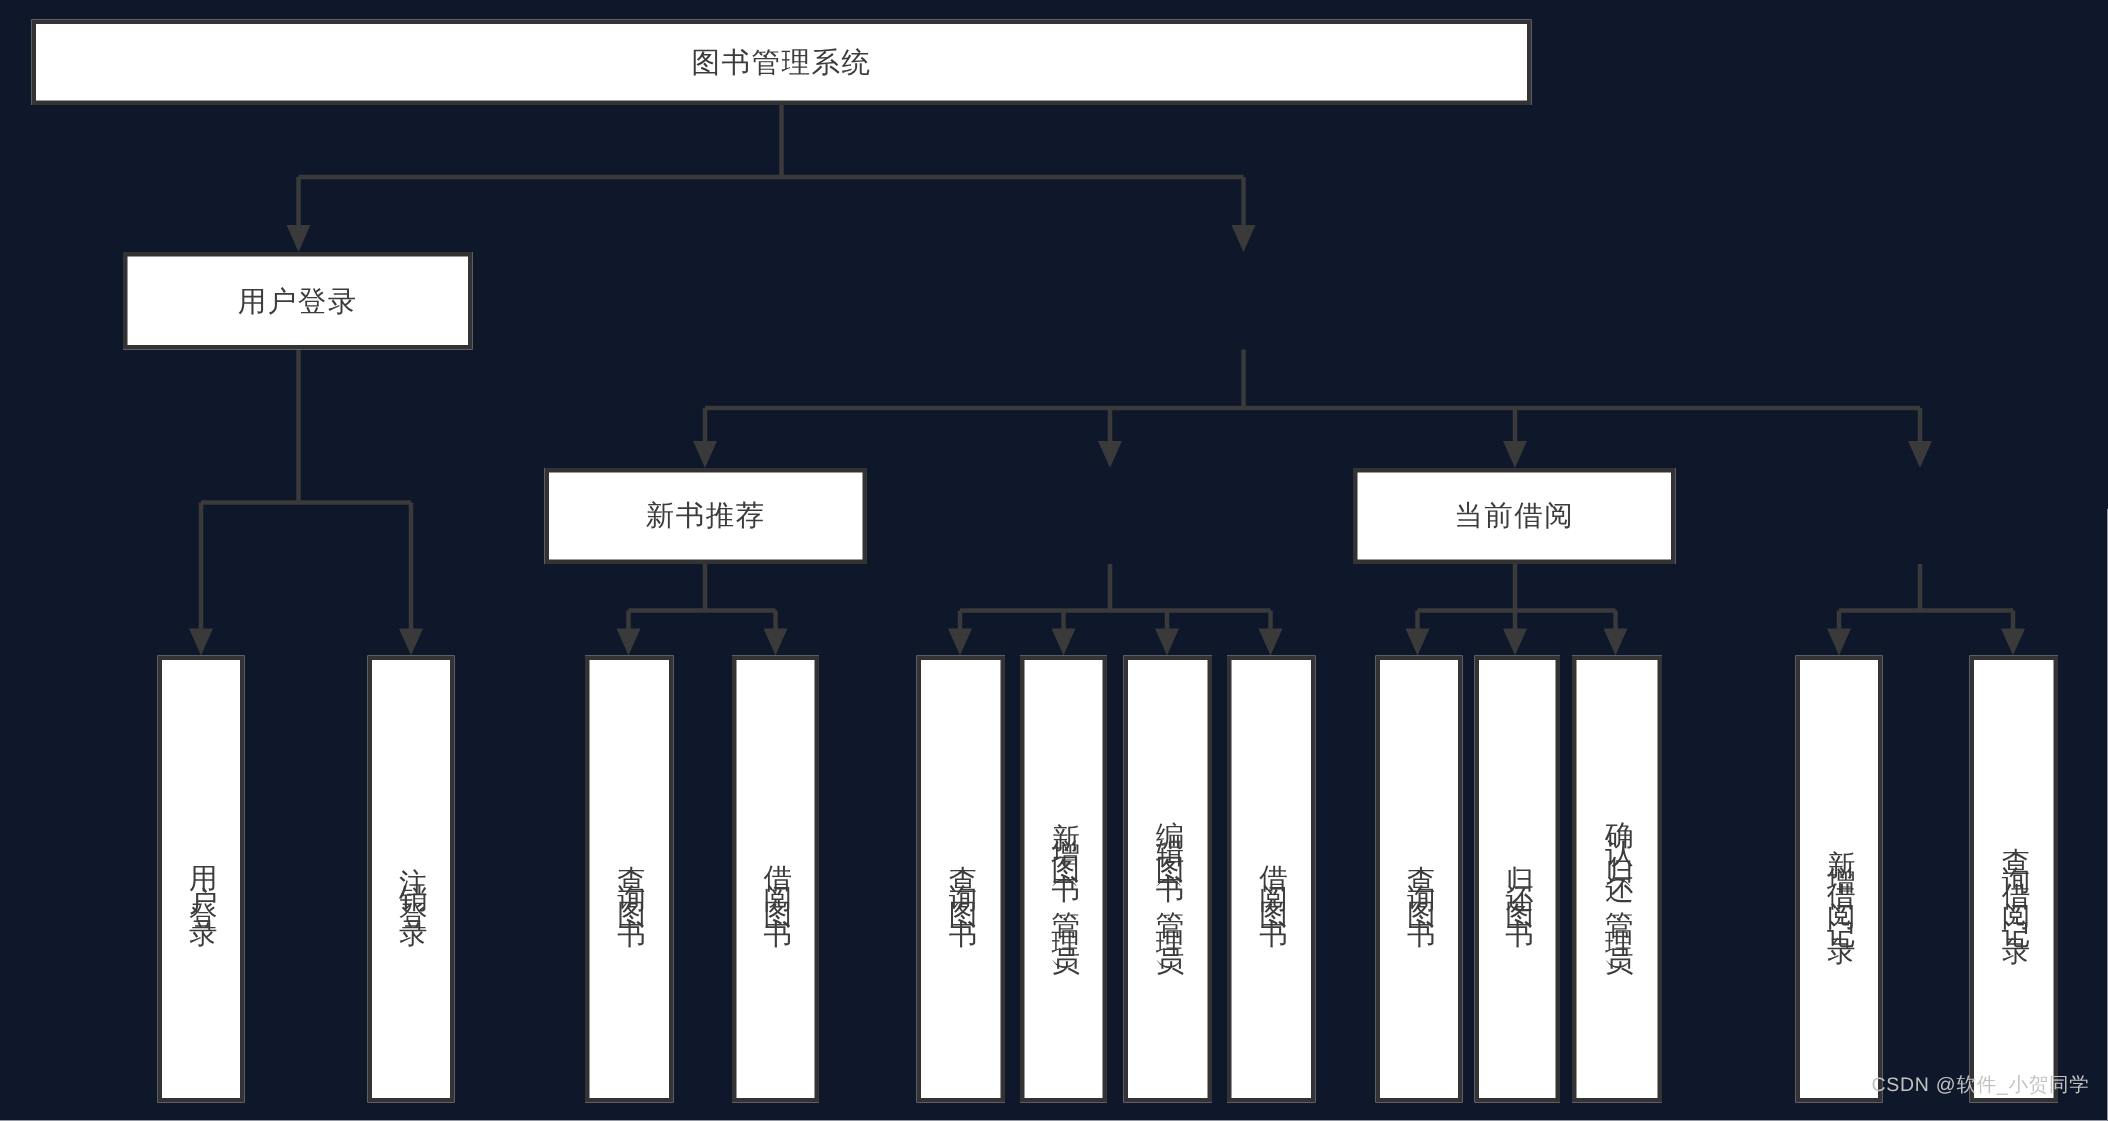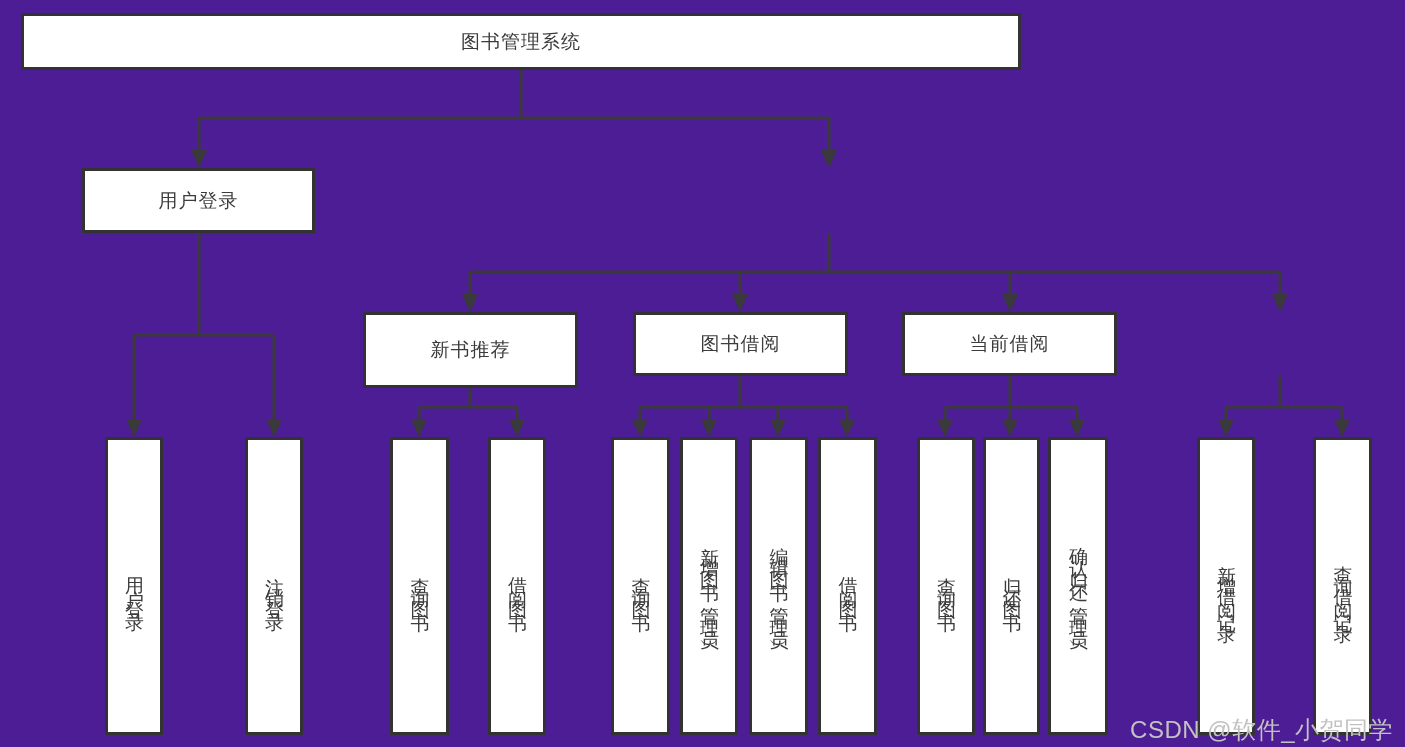--- a/index.html
+++ b/index.html
@@ -4,21 +4,21 @@
 <style>
   html, body {
     margin: 0;
     padding: 0;
     background: #ffffff;
   }
   .canvas {
     position: relative;
     width: 1405px;
     height: 747px;
-    background: #4c1d95;
+    background: #0f172a;
     overflow: hidden;
     font-family: "Liberation Sans", "DejaVu Sans", sans-serif;
   }
   .connectors {
     position: absolute;
     left: 0;
     top: 0;
     z-index: 1;
   }
   .connectors .ln {
@@ -63,21 +63,21 @@
     text-orientation: mixed;
     font-size: 19px;
     line-height: 1.1;
     letter-spacing: 12px;
     color: #3c3c3c;
   }
   .watermark {
     position: absolute;
     right: 12px;
     top: 714px;
-    font-size: 24px;
+    font-size: 13px;
     color: #c2c2c2;
     letter-spacing: 0.5px;
     z-index: 5;
     white-space: nowrap;
   }
 </style>
 </head>
 <body>
 
 <div class="canvas">
@@ -102,25 +102,22 @@
   </svg>
 
   <div class="hbox" style="left:21px; top:13px; width:1000px; height:57px;">
     <span>图书管理系统</span>
   </div>
 
   <div class="hbox" style="left:82px; top:168px; width:233px; height:65px;">
     <span>用户登录</span>
   </div>
 
-  <div class="hbox" style="left:363px; top:312px; width:215px; height:76px;">
+  <div class="hbox" style="left:363px; top:312px; width:215px; height:64px;">
     <span>新书推荐</span>
-  </div>
-  <div class="hbox" style="left:633px; top:312px; width:215px; height:64px;">
-    <span>图书借阅</span>
   </div>
   <div class="hbox" style="left:902px; top:312px; width:215px; height:64px;justify-content:center;">
     <span>当前借阅</span>
   </div>
 
   <div class="vbox" style="left:105px; width:58px;">
     <span>用户登录</span>
   </div>
   <div class="vbox" style="left:245px; width:58px;">
     <span>注销登录</span>

